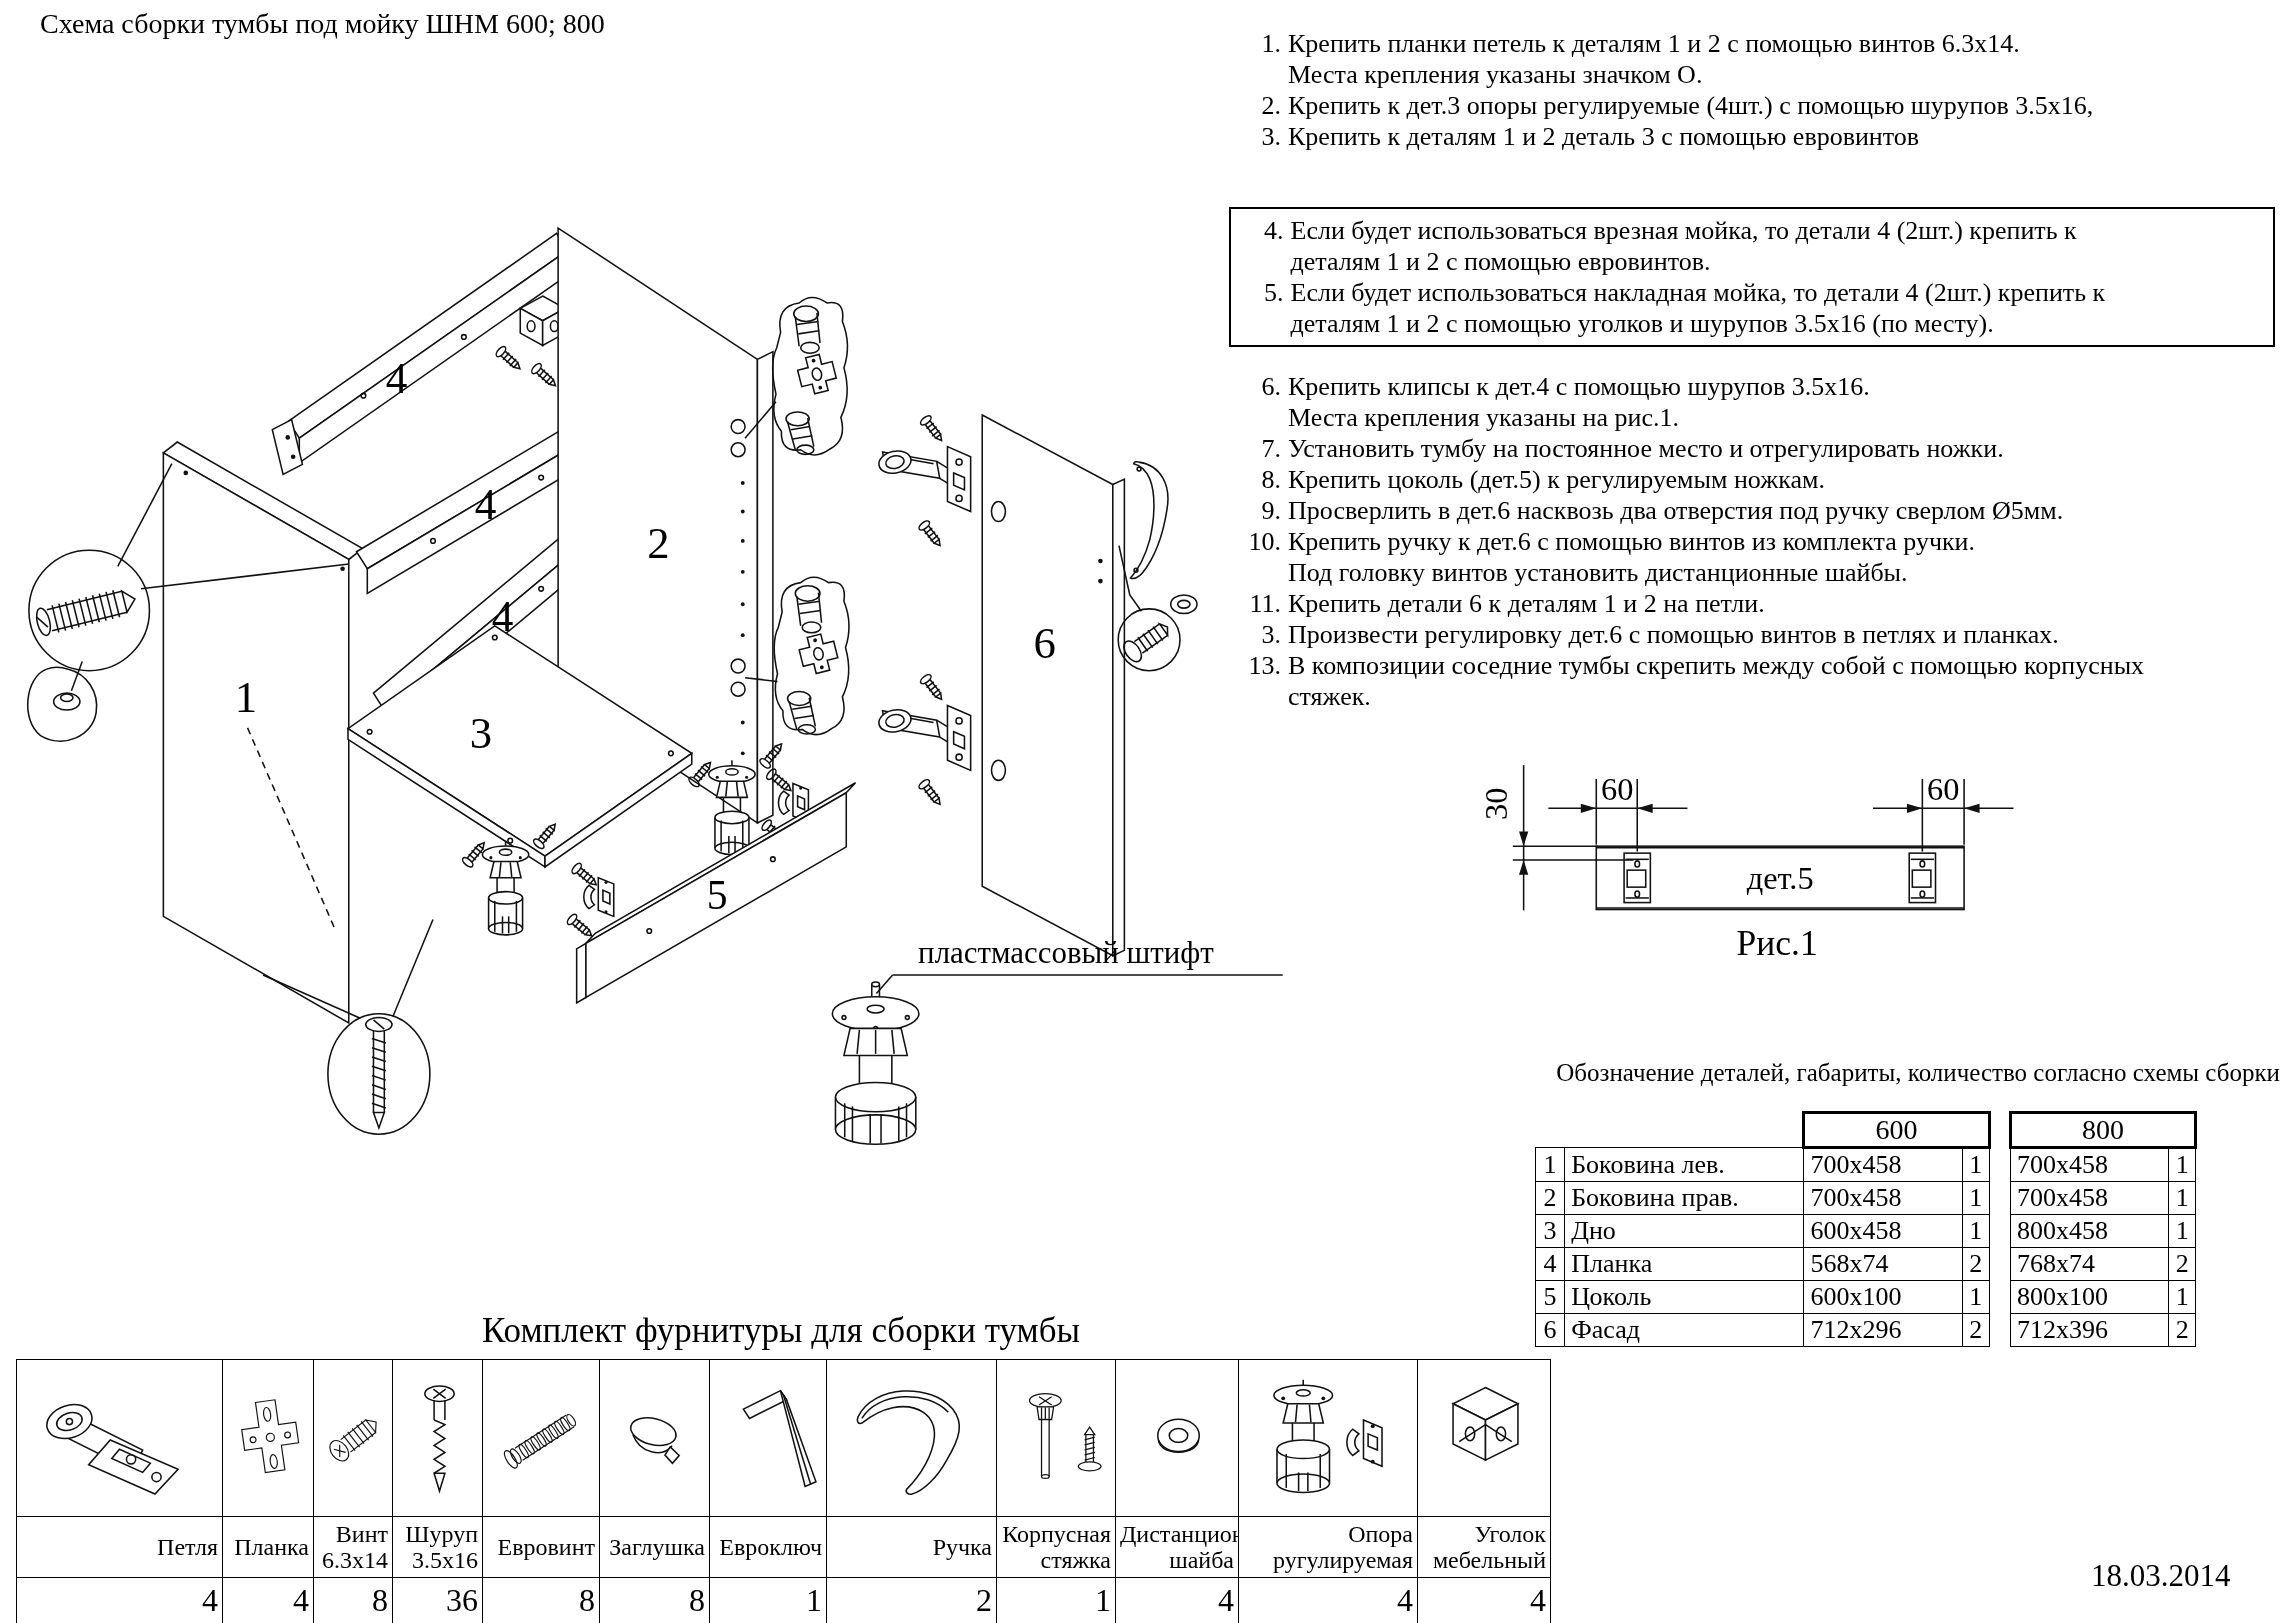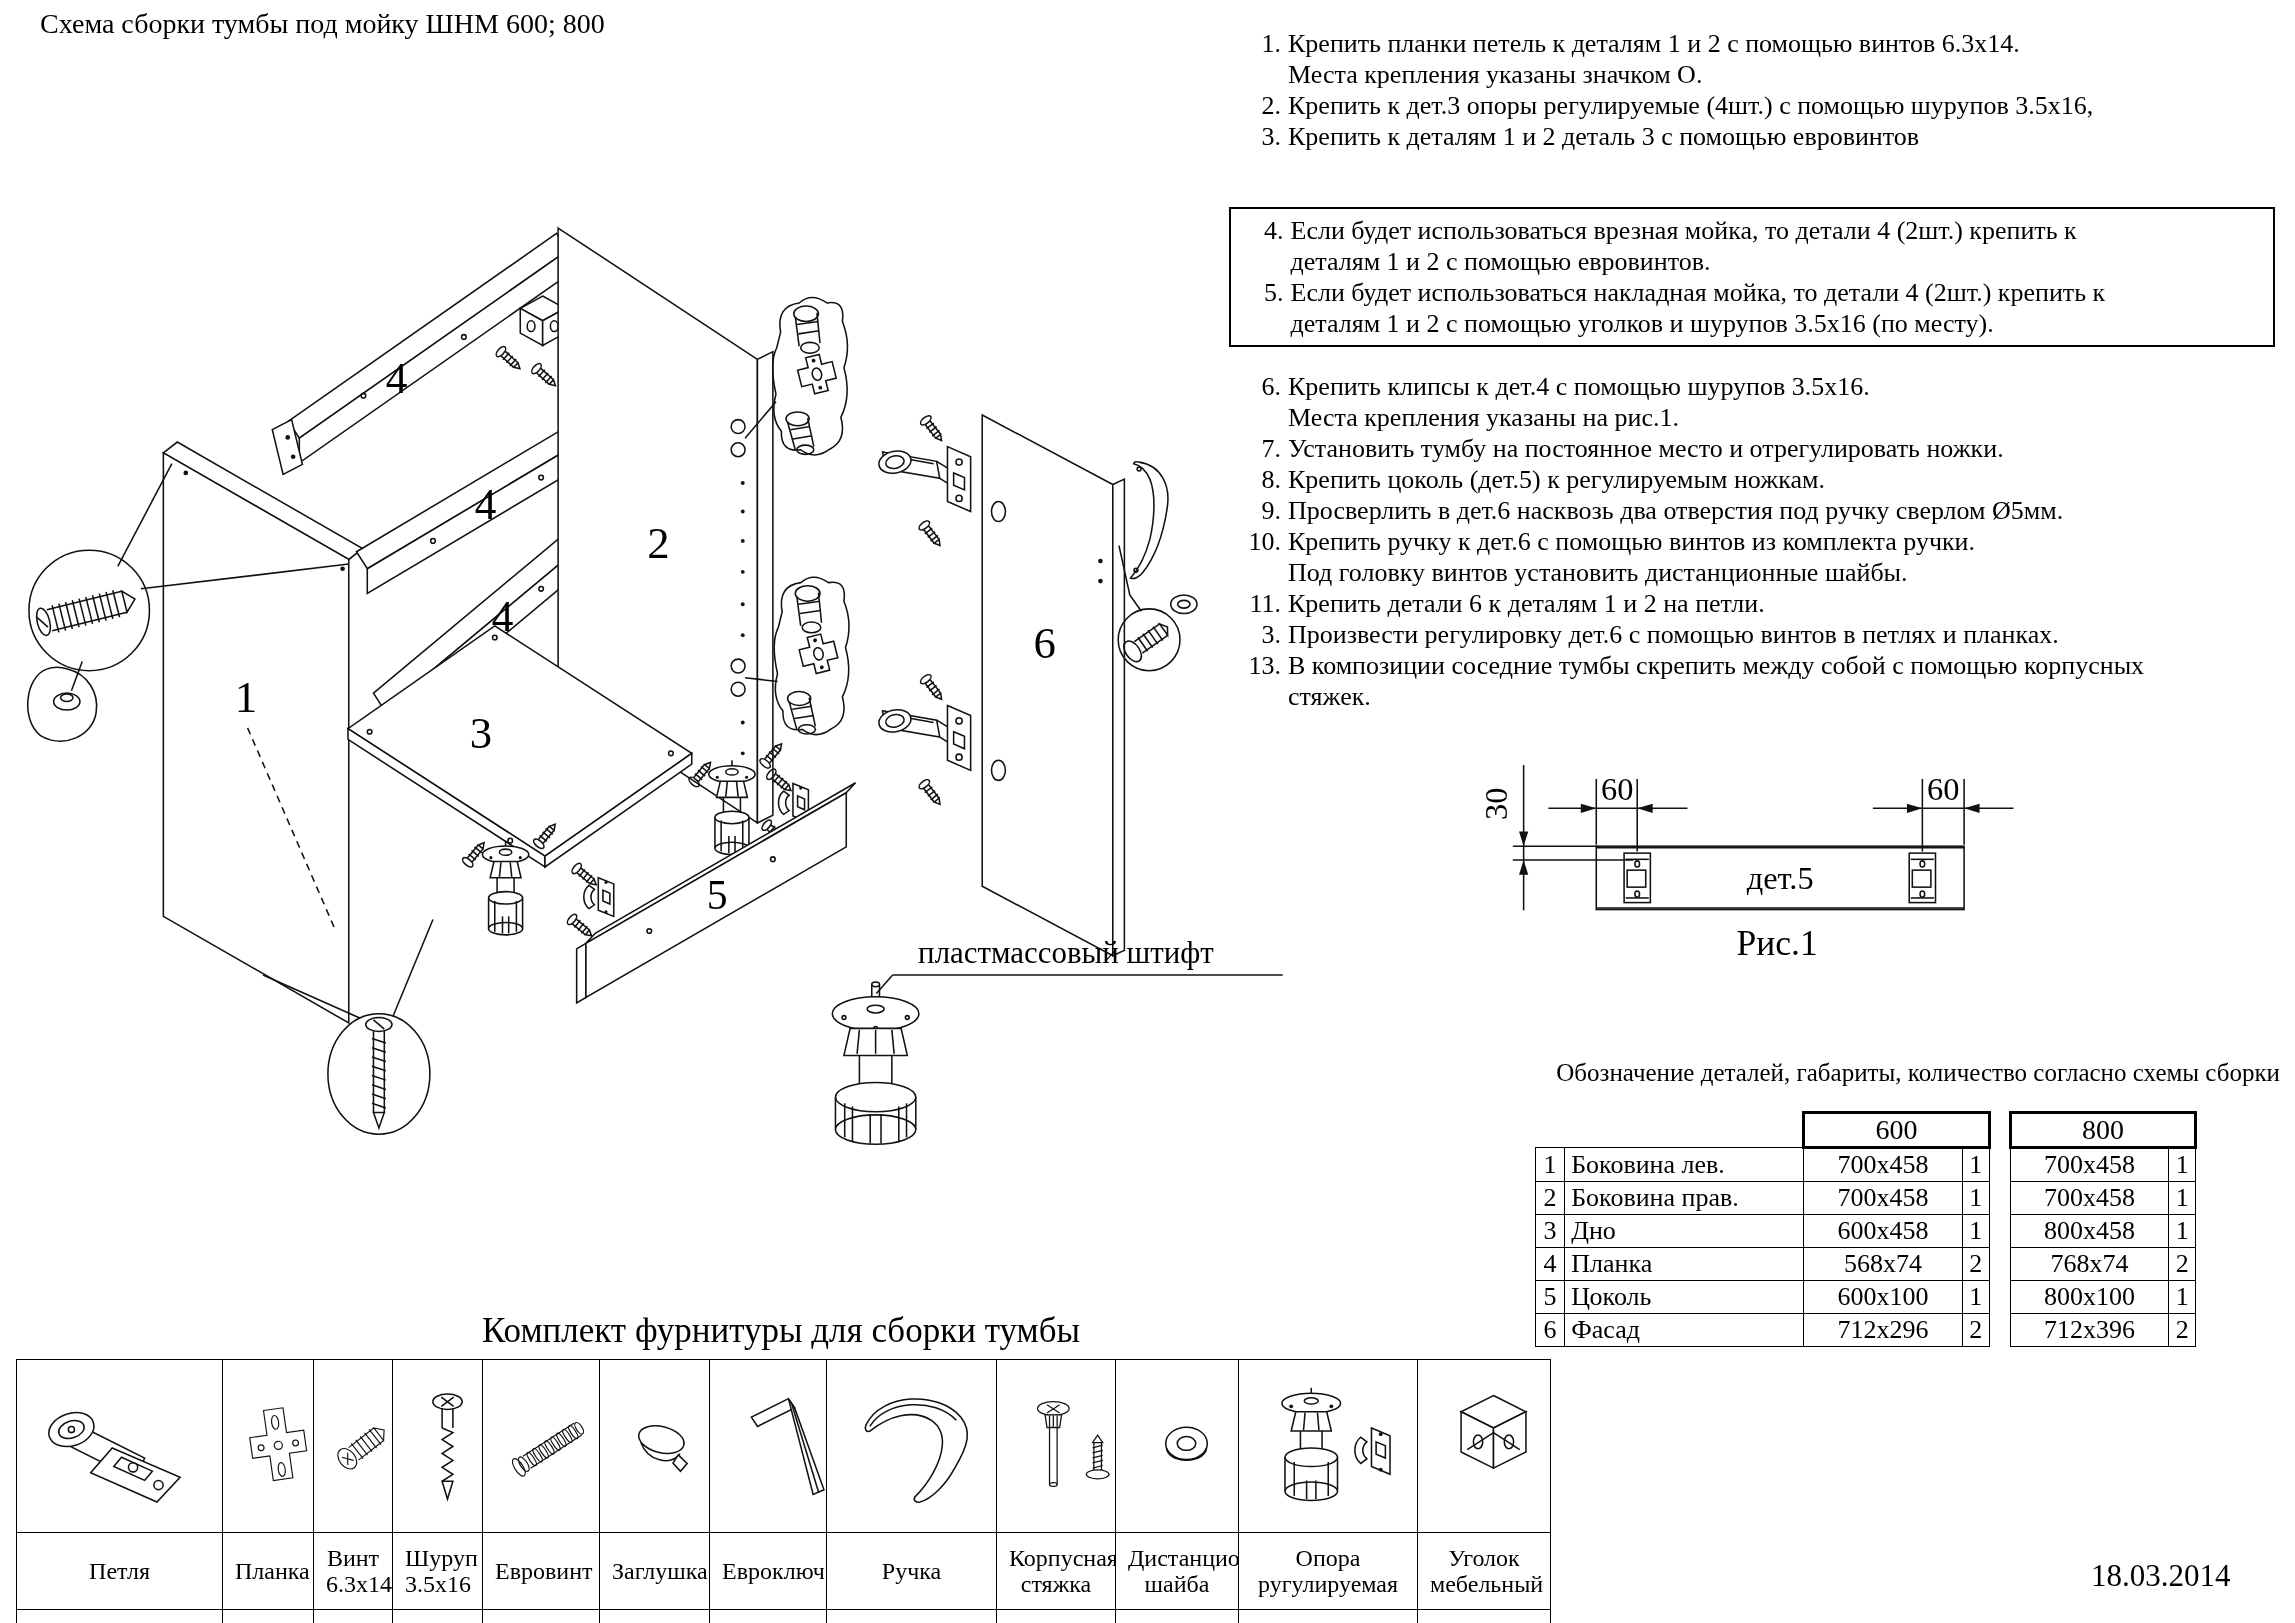--- a/index.html
+++ b/index.html
@@ -21,29 +21,29 @@
   .lnf{stroke:#111;fill:#fff;stroke-width:2}
   .dot{fill:#111;stroke:none}
   .txt{fill:#000;stroke:none}
   
   #parts-title{left:1482px;top:1059px;width:798px;text-align:right;font-size:25px;white-space:nowrap}
   #parts-tables{left:1535px;top:1111px;display:flex;gap:18px;align-items:flex-start}
   table{border-collapse:collapse}
   .pt td{border:1.5px solid #000;height:32px;font-size:26px;padding:0 6.2px}
   .pt td.num{width:28px;text-align:center;padding:0}
   .pt td.nm{width:226px}
-  .pt td.sz{width:145px;text-align:center}
+  .pt td.sz{width:145px;}
   .pt td.qt{width:26px;text-align:center;padding:0}
   .pt td.hdr{border:3.1px solid #000;text-align:center;font-size:28px;height:32px}
   .pt td.nob{border:none}
   
   #hw-title{left:348px;top:1311px;width:866px;text-align:center;font-size:35px;white-space:nowrap}
   #hw-table-wrap{left:16px;top:1359px}
   .hw{table-layout:fixed}
-  .hw td{border:1.5px solid #000;text-align:center;vertical-align:middle;padding:12px;overflow:hidden}
+  .hw td{border:1.5px solid #000;text-align:right;vertical-align:middle;padding:4px;overflow:hidden}
   .hw .ic td,.hw tr.ic{height:148px}
   .hw tr.lb{height:54px}
   .hw tr.lb td{font-size:24px;line-height:26px;white-space:pre-line}
   .hw tr.ct{height:42px}
   .hw tr.ct td{font-size:32px}
   .hwicon{display:block;margin:0 auto}
   #date{left:2091px;top:1558px;font-size:31px;white-space:nowrap}
 </style>
 </head>
 <body>

